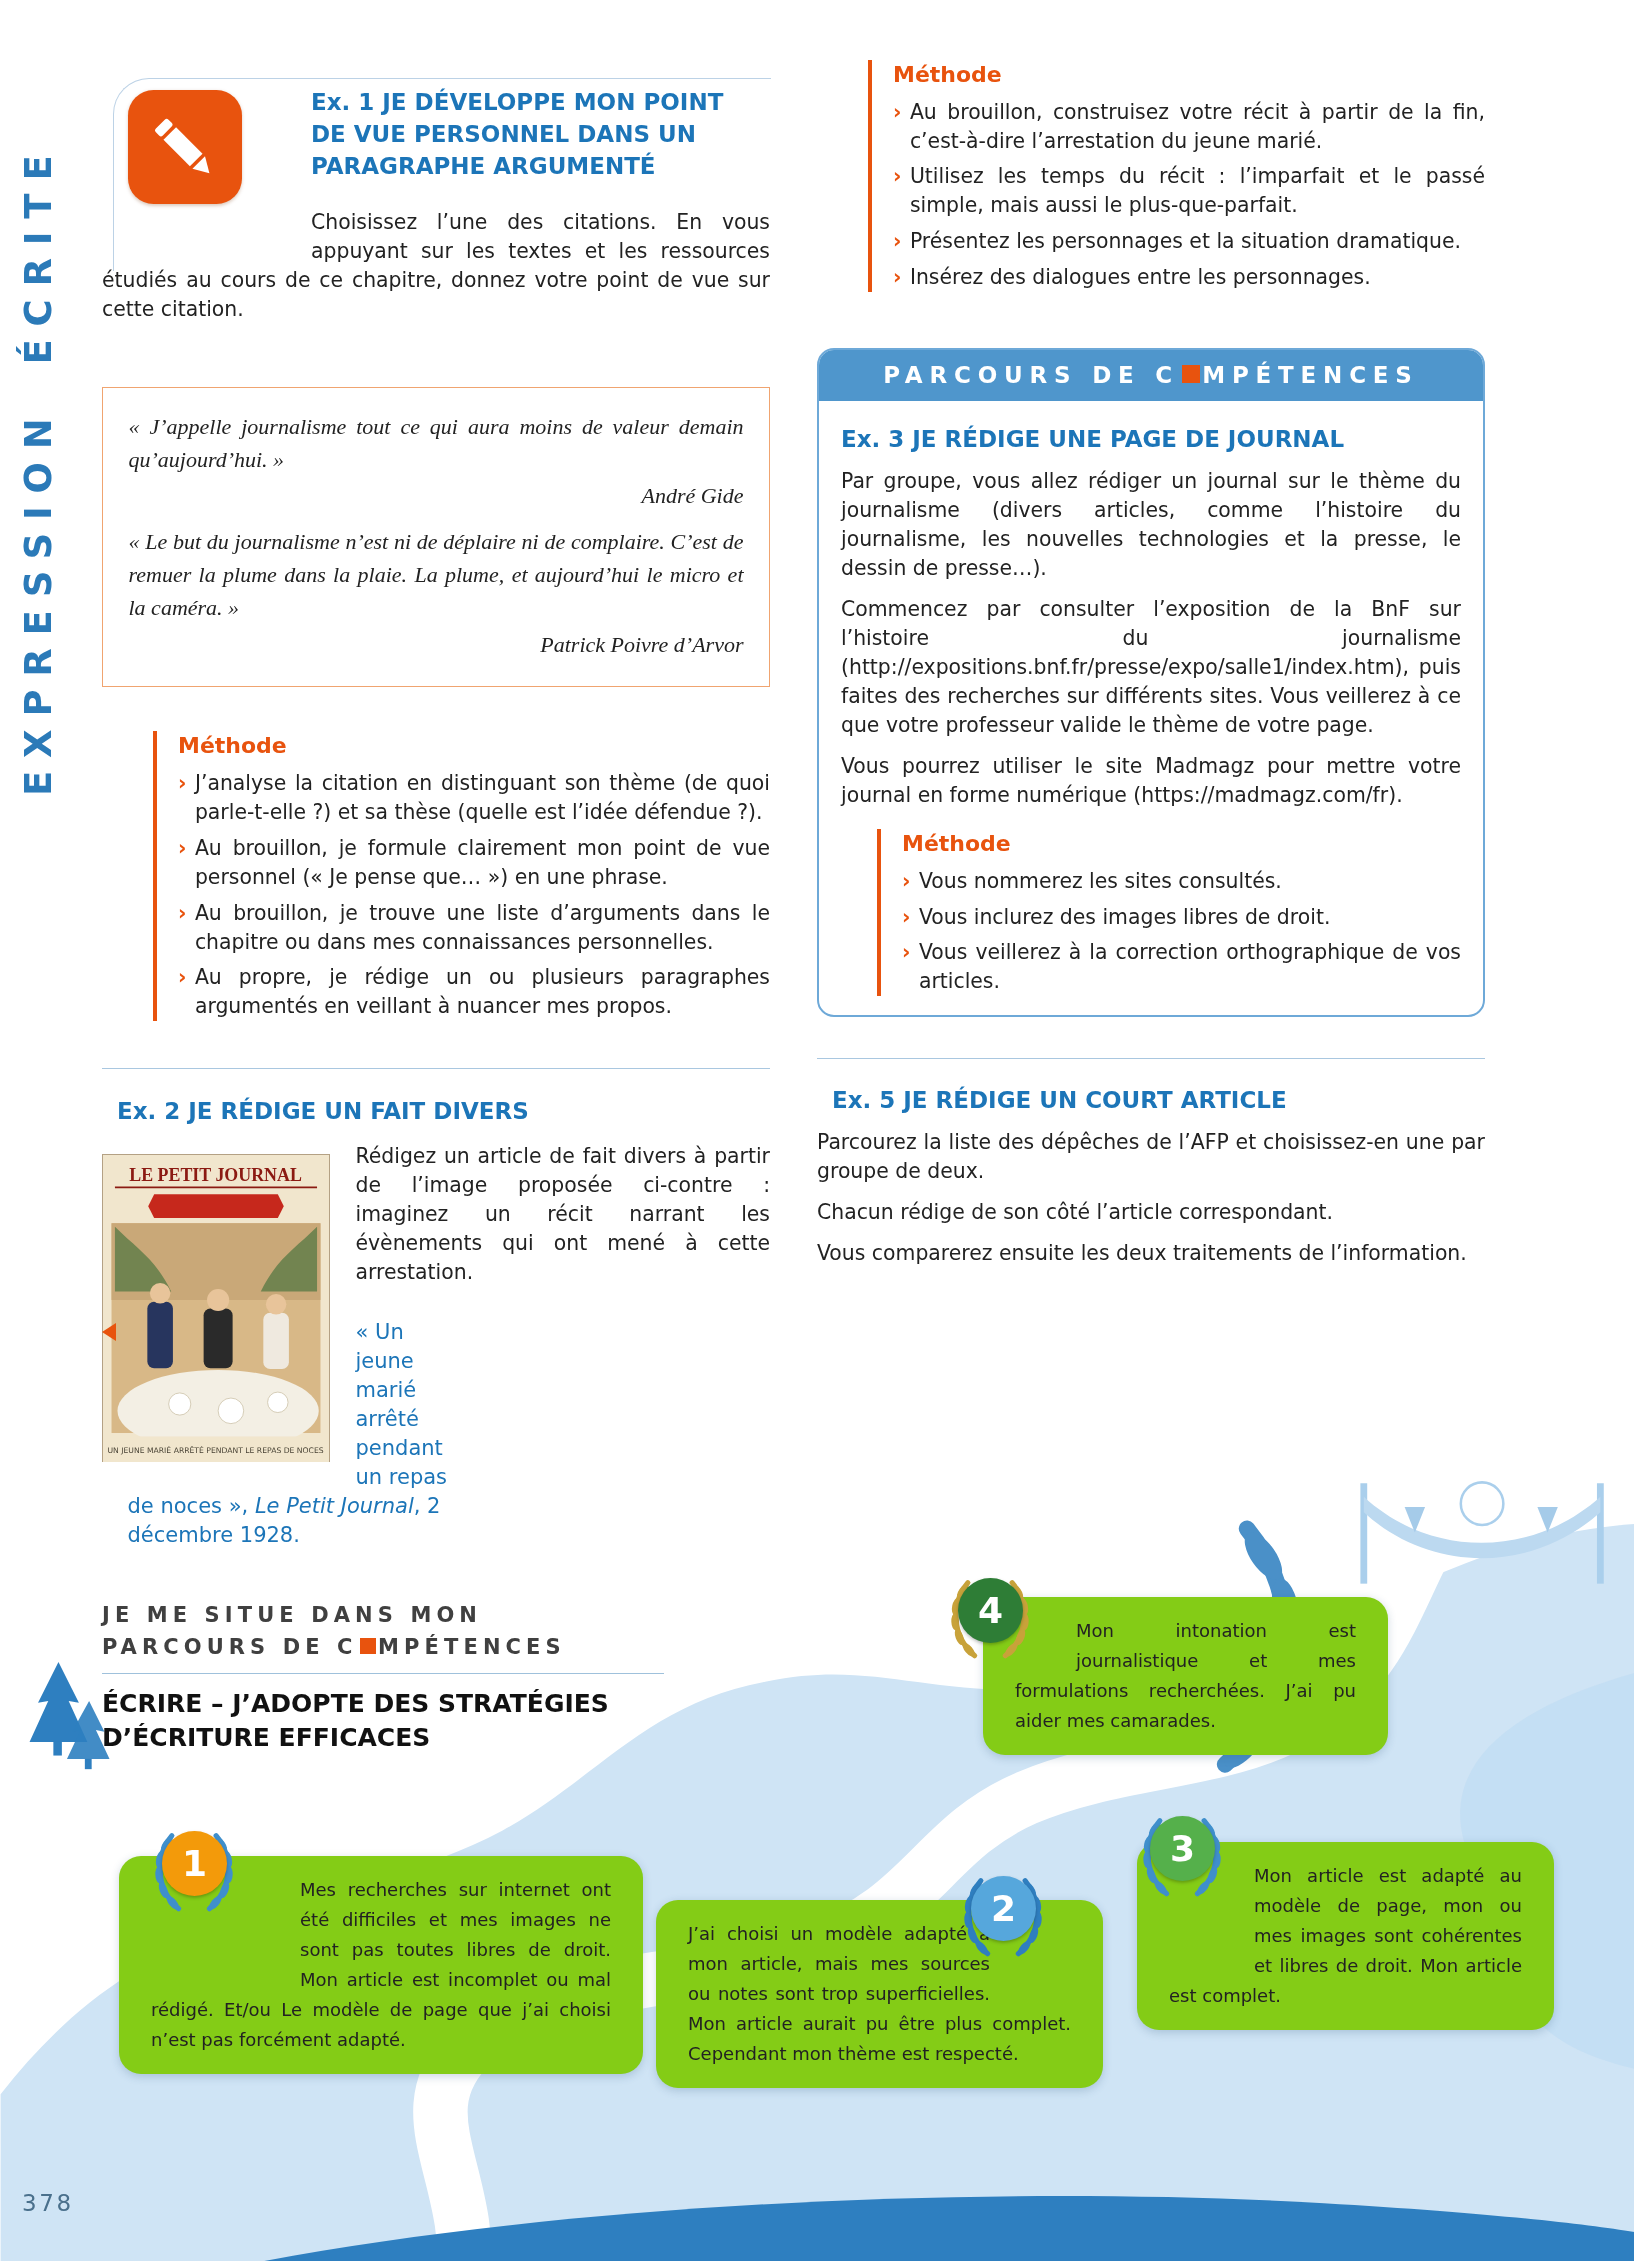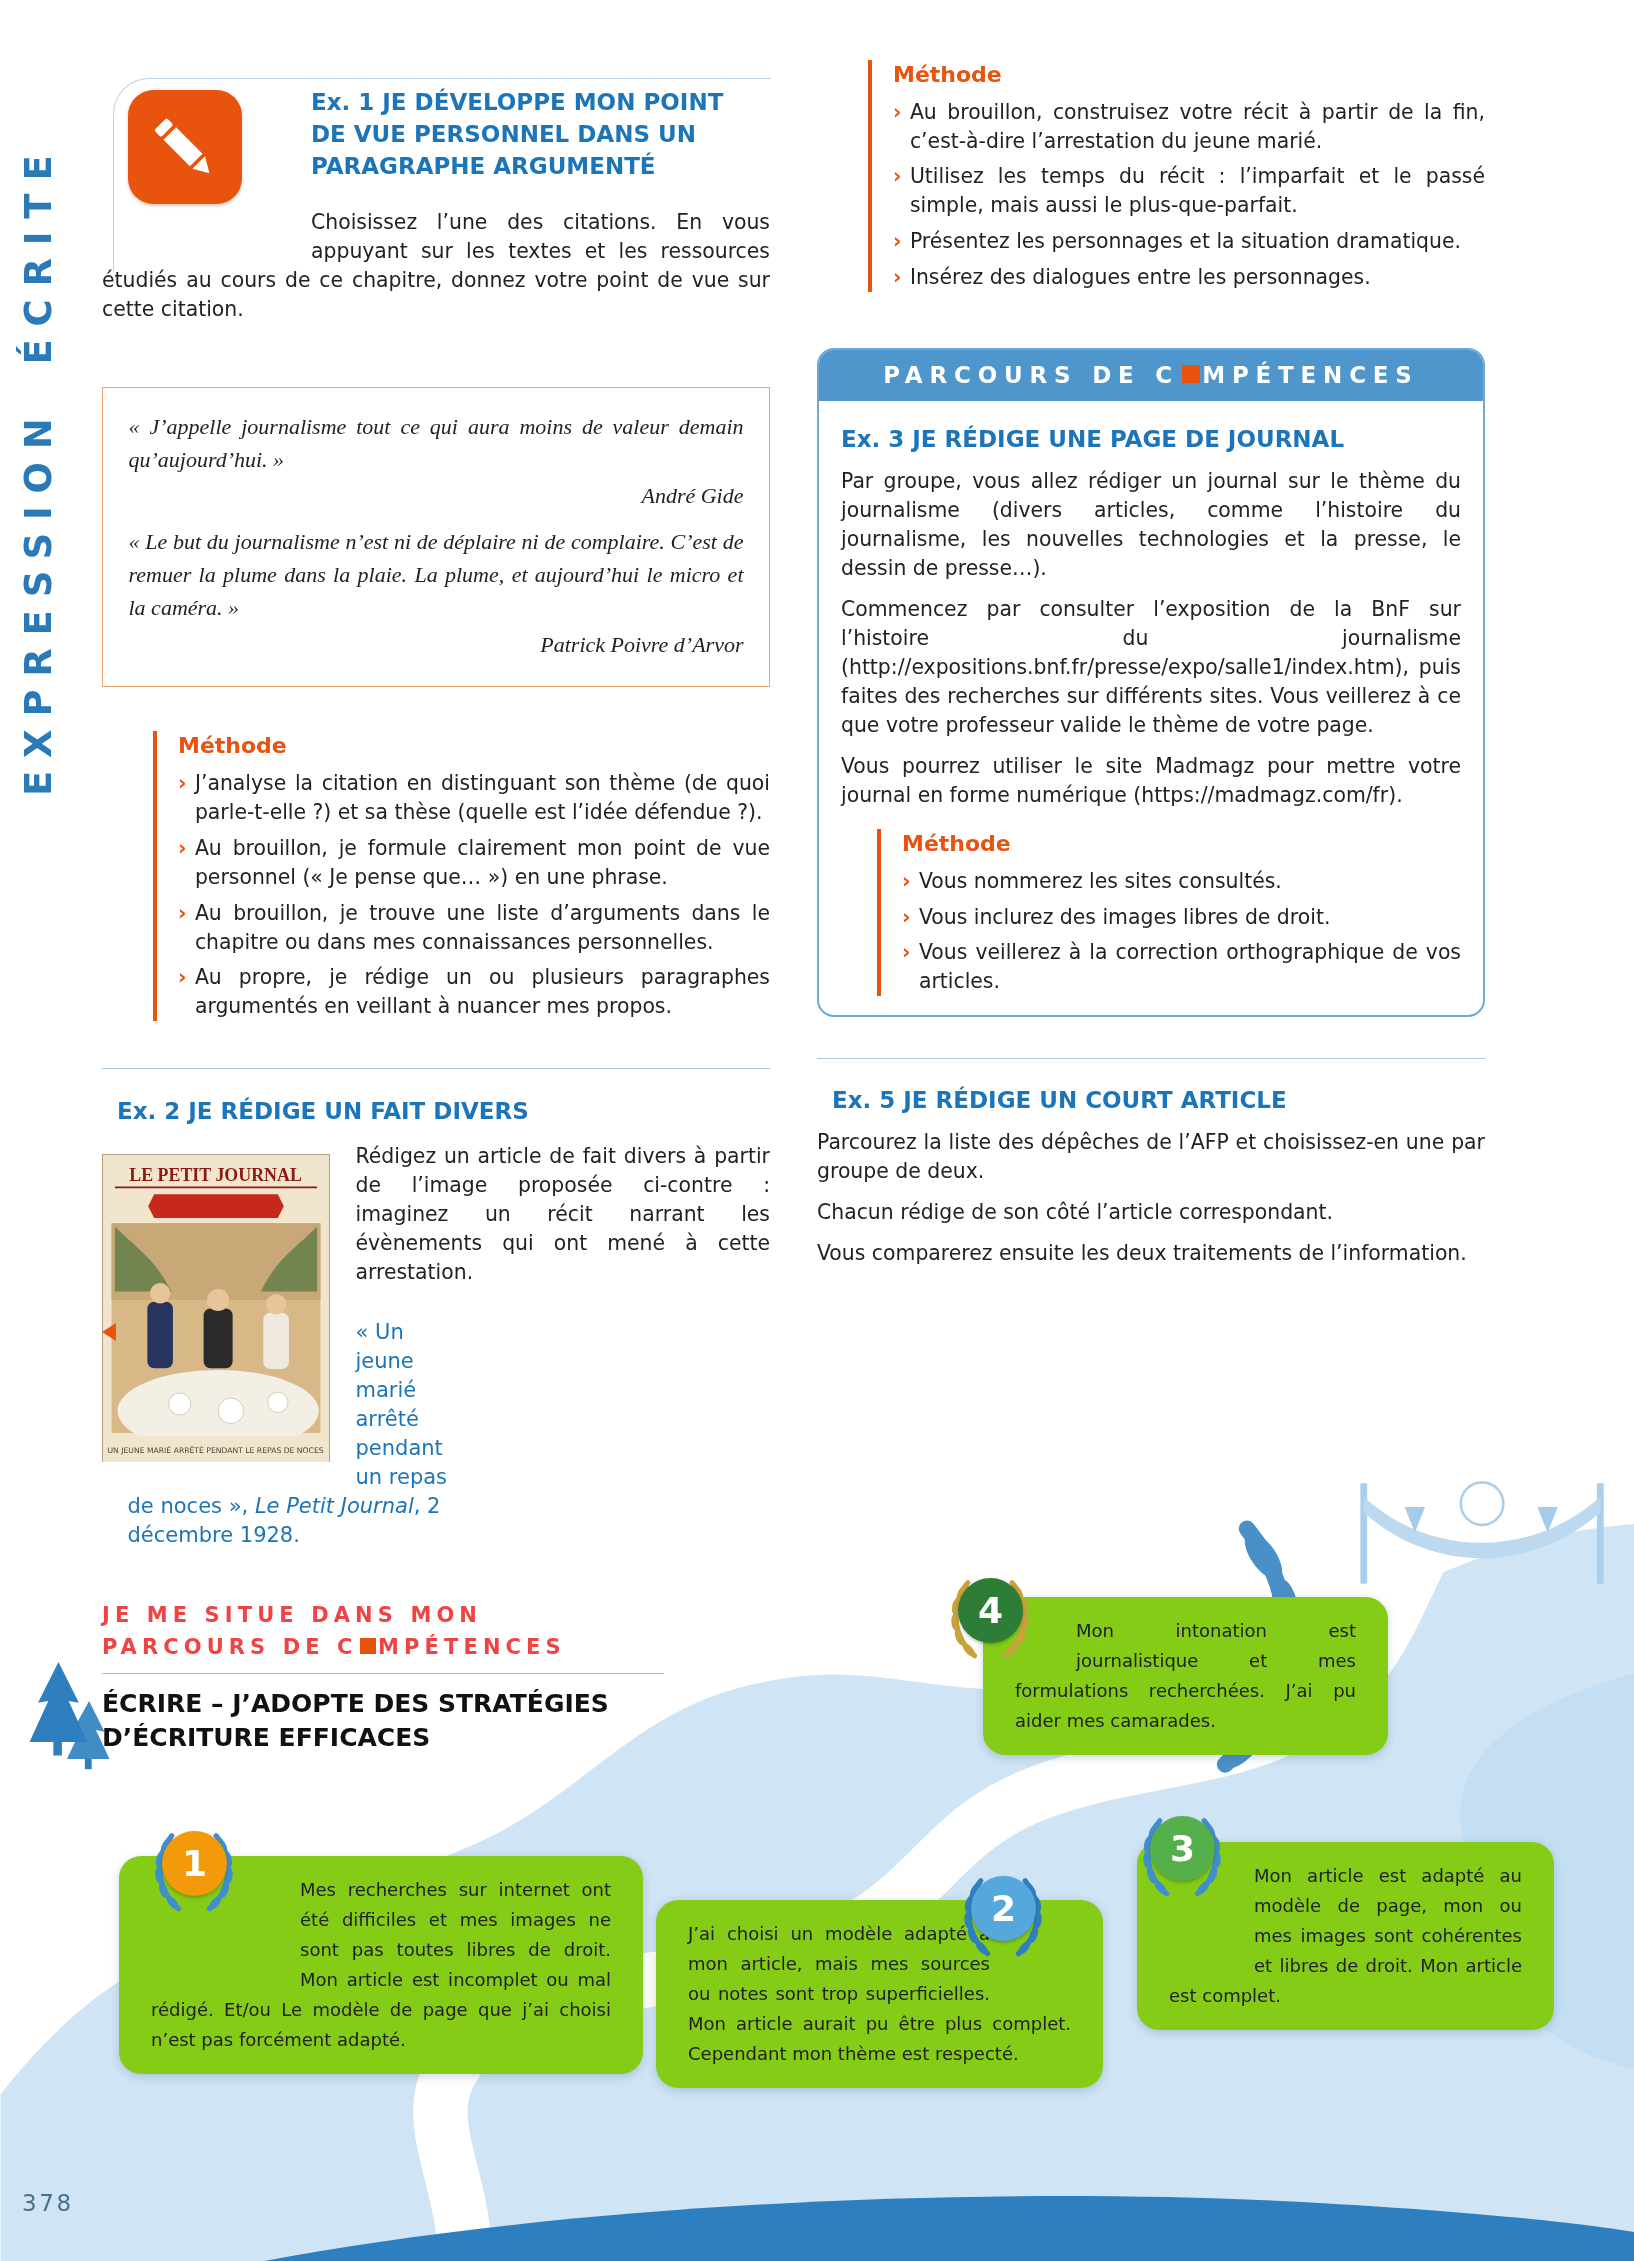--- a/index.html
+++ b/index.html
@@ -55,21 +55,21 @@
   .journal svg{position:absolute;inset:0;}
   .ex2-body{margin-top:13.6px;}
   .caption{position:relative;margin-top:31px;max-width:324px;padding-left:25.5px;
            color:#1c75b8;font-size:21px;line-height:29px;}
   .tri{position:absolute;left:0;top:5.1px;width:0;height:0;
        border-top:9.4px solid transparent;border-bottom:9.4px solid transparent;
        border-right:14.5px solid #e8530e;}
 
   
   .situe{clear:both;margin-top:49px;}
-  .situe-kicker{color:#ef4444;font-weight:bold;font-size:21px;letter-spacing:5.1px;line-height:32px;}
+  .situe-kicker{color:#404040;font-weight:bold;font-size:21px;letter-spacing:5.1px;line-height:32px;}
   .situe-rule{border-top:1.7px solid #9fc1dc;width:562px;margin:10.2px 0 13.6px;}
   .situe-head{font-weight:bold;font-size:25px;line-height:34px;color:#111;}
 
   .osq{display:inline-block;width:18px;height:18px;background:#e8530e;margin:0 2.6px;}
   .osq-s{display:inline-block;width:15.3px;height:15.3px;background:#e8530e;margin:0 2.6px;}
 
   
   .parcours-box{margin-top:56px;border:2.6px solid #6ea9d8;border-radius:17px;
                 overflow:hidden;background:#fff;}
   .parcours-bar{background:#4f96cc;color:#fff;text-align:center;font-weight:bold;

